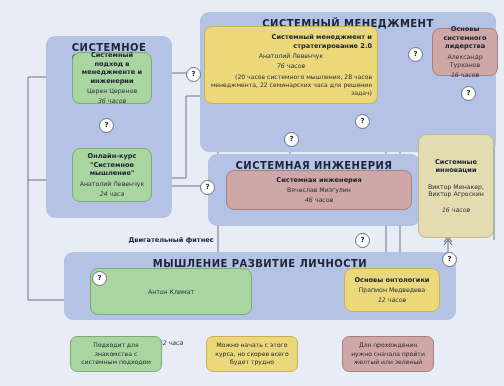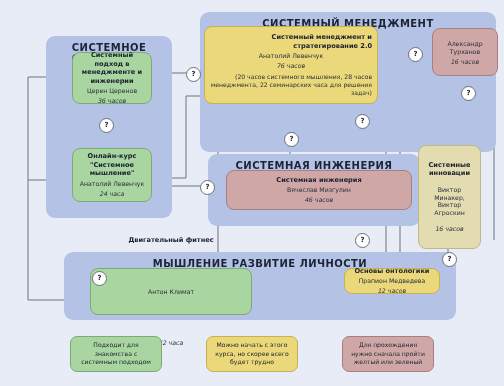--- a/index.html
+++ b/index.html
@@ -172,43 +172,44 @@
   </div>
 
   <div class="card yellow" style="left:204px;top:26px;width:174px;height:78px;text-align:right;">
     <div class="t">Системный менеджмент и стратегирование 2.0</div>
     <div class="a">Анатолий Левенчук</div>
     <div class="h">76 часов</div>
     <div class="note">(20 часов системного мышления, 28 часов менеджмента, 22 семинарских часа для решения задач)</div>
   </div>
 
   <div class="card pink" style="left:432px;top:28px;width:66px;height:48px;">
+    <div class="t">Основы системного лидерства</div>
     <div class="a">Александр Турханов</div>
     <div class="h">16 часов</div>
   </div>
 
-  <div class="card khaki" style="left:418px;top:145px;width:63px;height:104px;">
+  <div class="card khaki" style="left:418px;top:134px;width:76px;height:104px;">
     <div class="t">Системные инновации</div>
     <div class="a" style="margin-top:8px;">Виктор Минакер, Виктор Агроскин</div>
     <div class="h" style="margin-top:8px;">16 часов</div>
   </div>
 
   <div class="card pink" style="left:226px;top:170px;width:186px;height:40px;">
     <div class="t">Системная инженерия</div>
     <div class="a">Вячеслав Мизгулин</div>
     <div class="h">46 часов</div>
   </div>
 
   <div class="card green" style="left:90px;top:268px;width:162px;height:47px;gap:41px;">
     <div class="t">Двигательный фитнес</div>
     <div class="a">Антон Климат</div>
     <div class="h">32 часа</div>
   </div>
 
-  <div class="card yellow" style="left:344px;top:268px;width:96px;height:26px;">
+  <div class="card yellow" style="left:344px;top:268px;width:96px;height:44px;">
     <div class="t">Основы онтологики</div>
     <div class="a">Прапион Медведева</div>
     <div class="h">12 часов</div>
   </div>
 
   <div class="qmark" style="left:186px;top:67px;">?</div>
   <div class="qmark" style="left:99px;top:118px;">?</div>
   <div class="qmark" style="left:408px;top:47px;">?</div>
   <div class="qmark" style="left:461px;top:86px;">?</div>
   <div class="qmark" style="left:284px;top:132px;">?</div>

